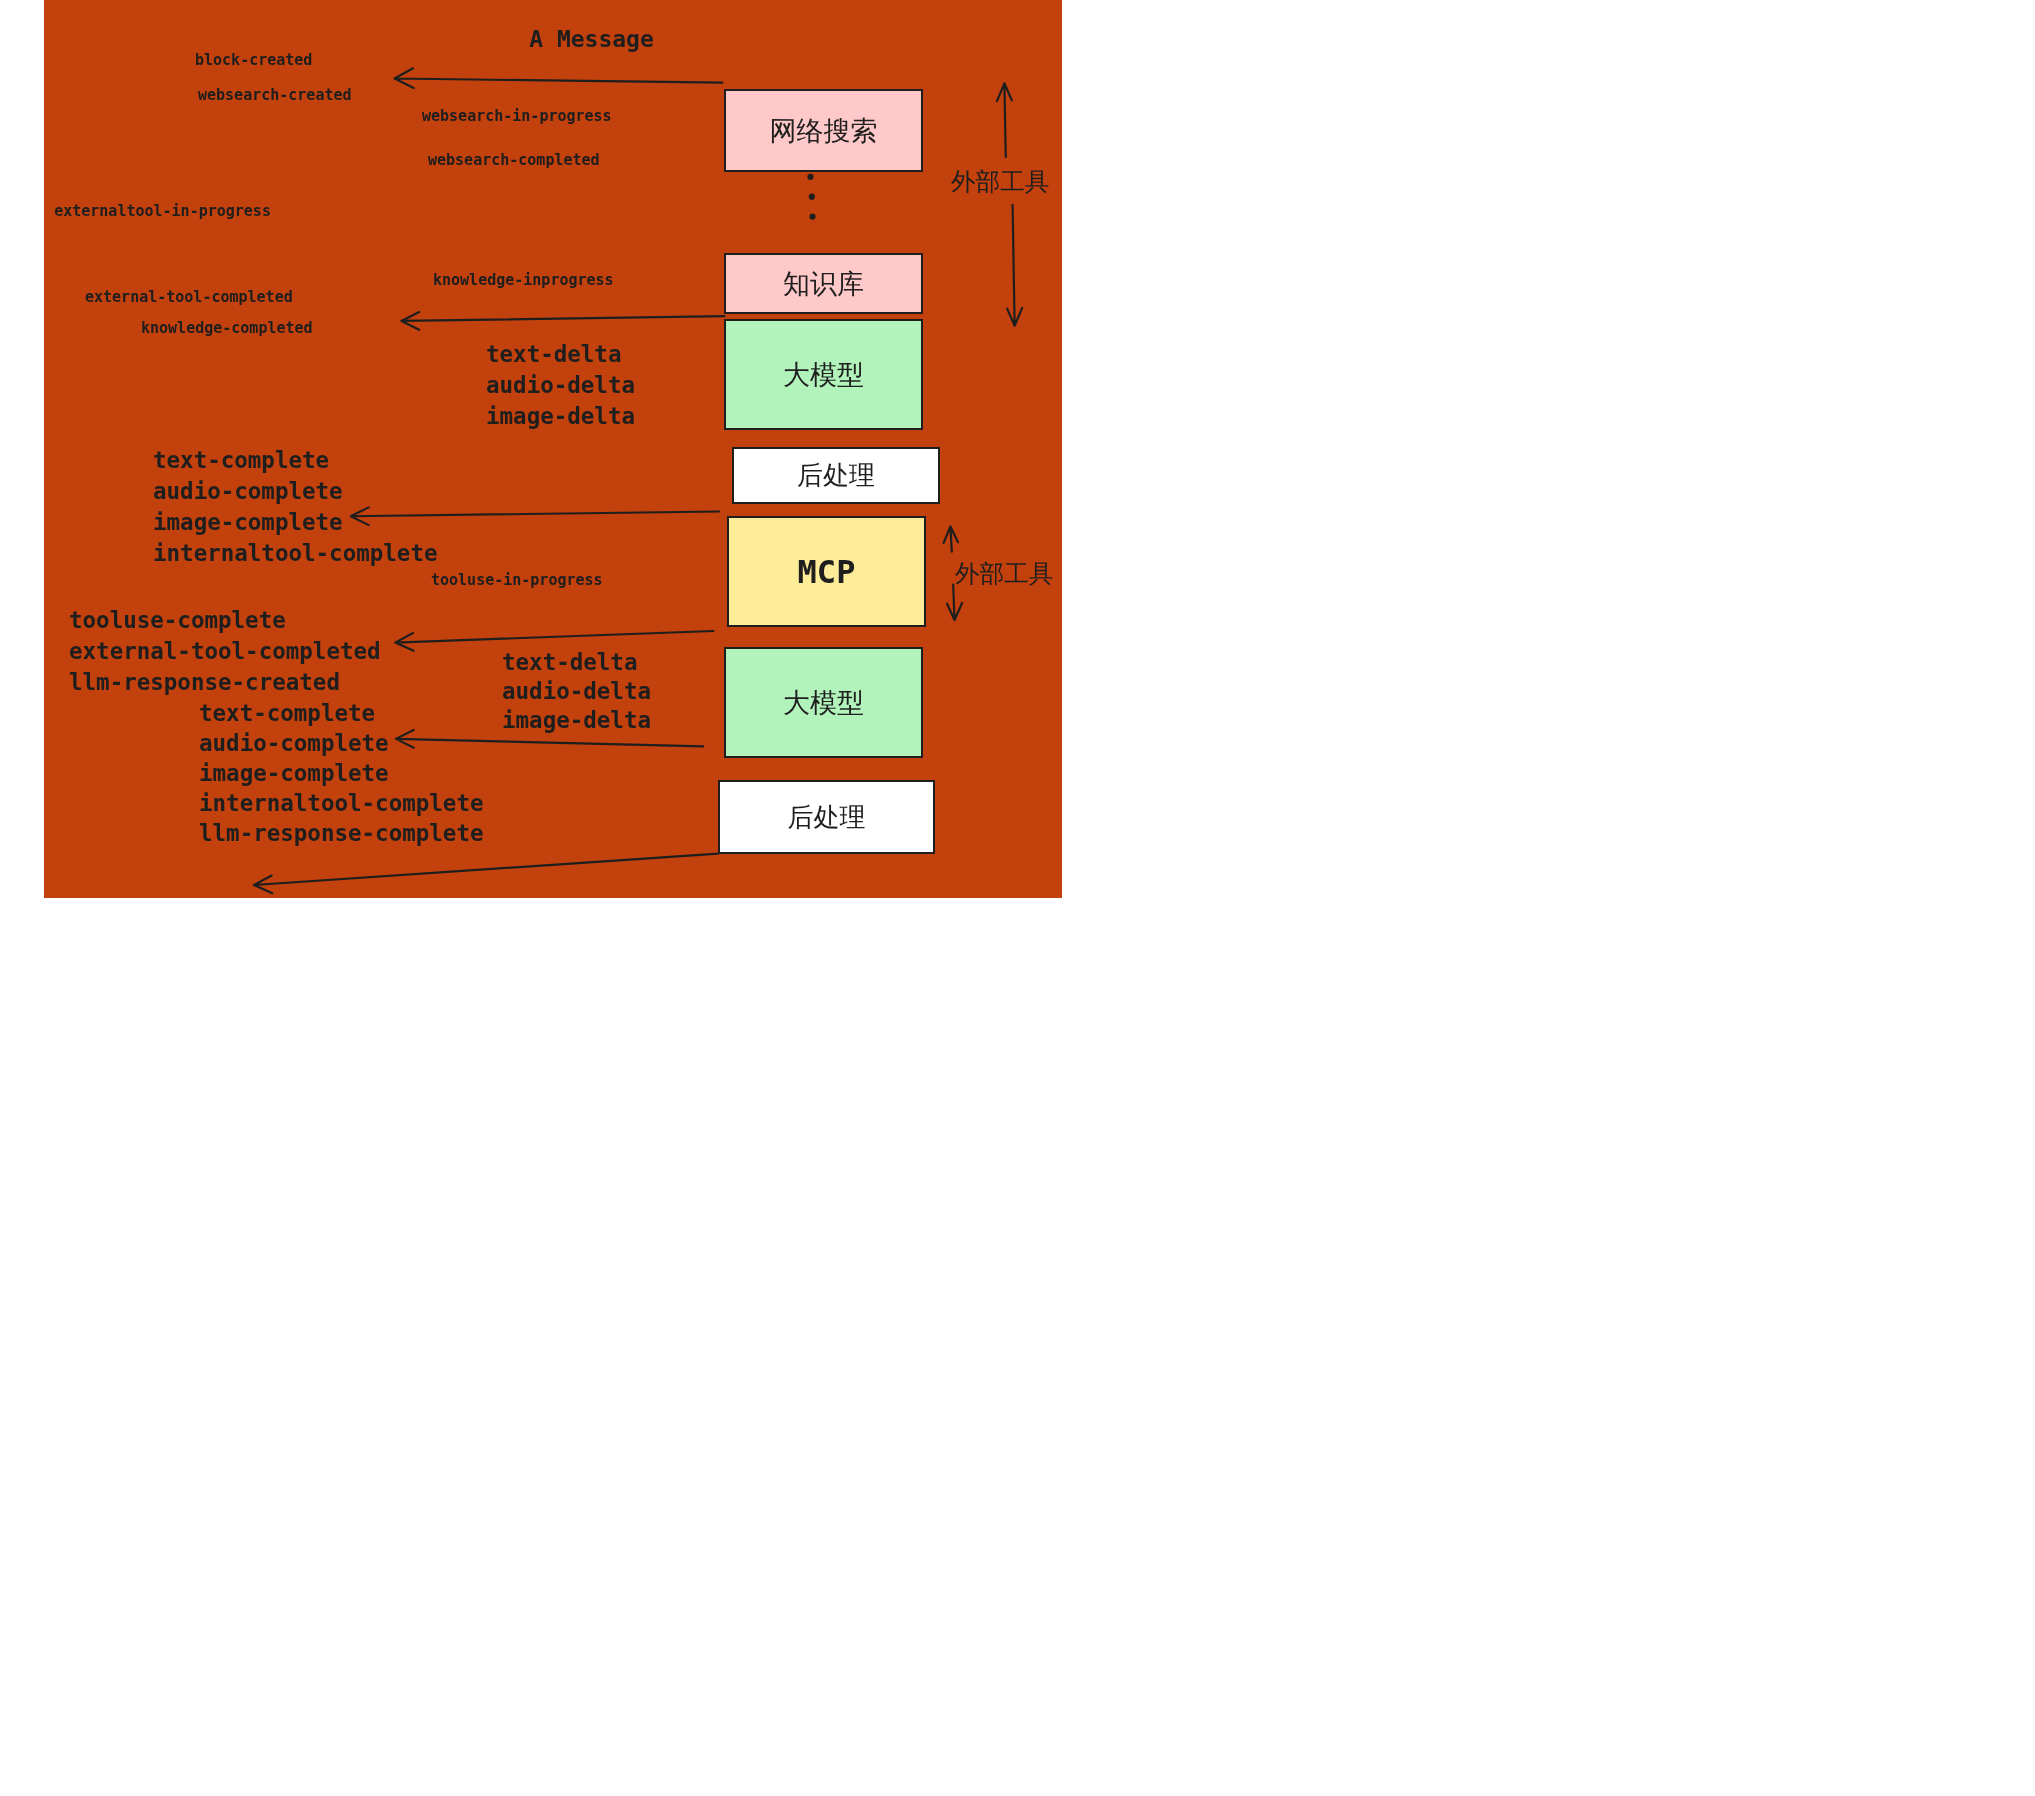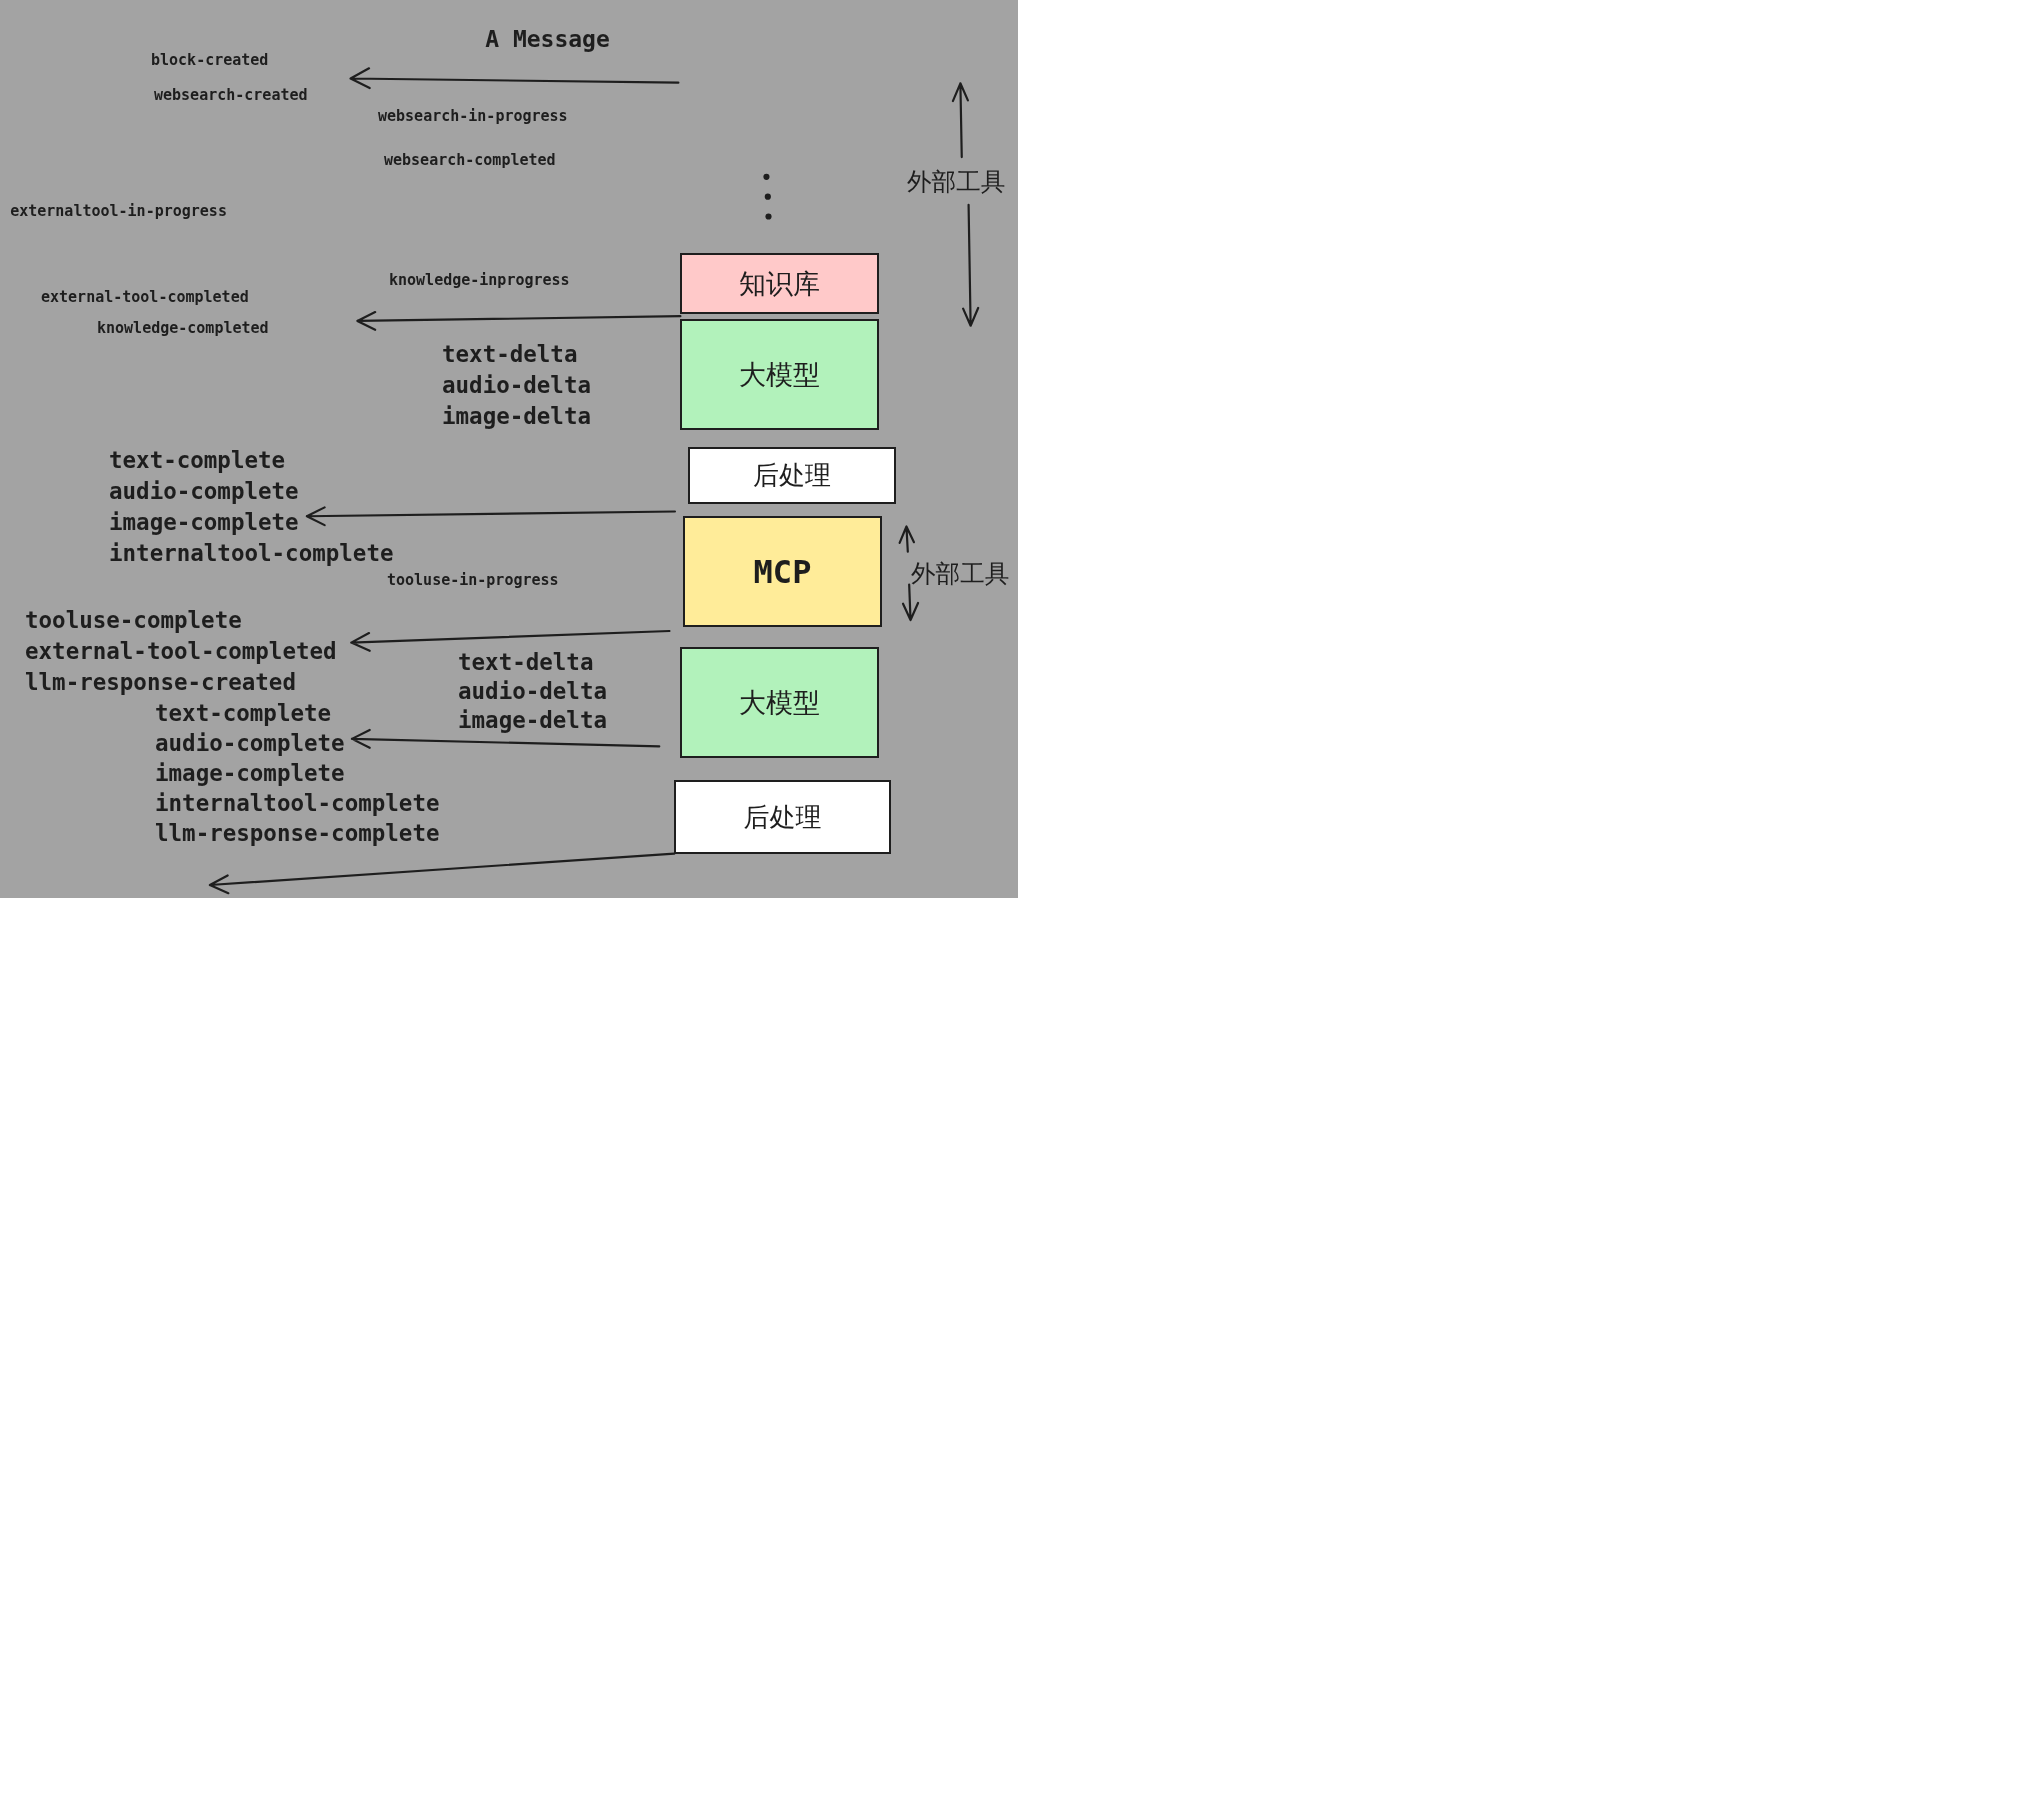--- a/index.html
+++ b/index.html
@@ -4,23 +4,24 @@
 <style>
   html, body {
     margin: 0;
     padding: 0;
     background: #ffffff;
   }
   .canvas {
     position: relative;
     width: 1018px;
     height: 898px;
-    background: #a3a3a3;
+    background: #c2410c;
     overflow: hidden;
     color: #1e1e1e;
+    margin-left: 44px;
   }
   .overlay-svg {
     position: absolute;
     left: 0;
     top: 0;
     z-index: 1;
     pointer-events: none;
   }
   .ev {
     position: absolute;
@@ -128,20 +129,23 @@
 
     <g fill="#1e1e1e" stroke="none">
       <circle cx="1122" cy="259" r="4.5"></circle>
       <circle cx="1124" cy="288" r="4.5"></circle>
       <circle cx="1125" cy="317" r="4.5"></circle>
     </g>
   </svg>
 
   <div class="title" style="left:452px; top:26px; width:191px; text-align:center;">A Message</div>
 
+  <div class="box" style="left: 680px; top: 89px; width: 199px; height: 83px; background: rgb(255, 201, 201);">
+    <span class="box-label">网络搜索</span>
+  </div>
 
   <div class="box" style="left: 680px; top: 253px; width: 199px; height: 61px; background: rgb(255, 201, 201);">
     <span class="box-label">知识库</span>
   </div>
 
   <div class="box" style="left: 680px; top: 319px; width: 199px; height: 111px; background: rgb(178, 242, 187);">
     <span class="box-label">大模型</span>
   </div>
 
   <div class="box" style="left: 688px; top: 447px; width: 208px; height: 57px; background: rgb(255, 255, 255);">

